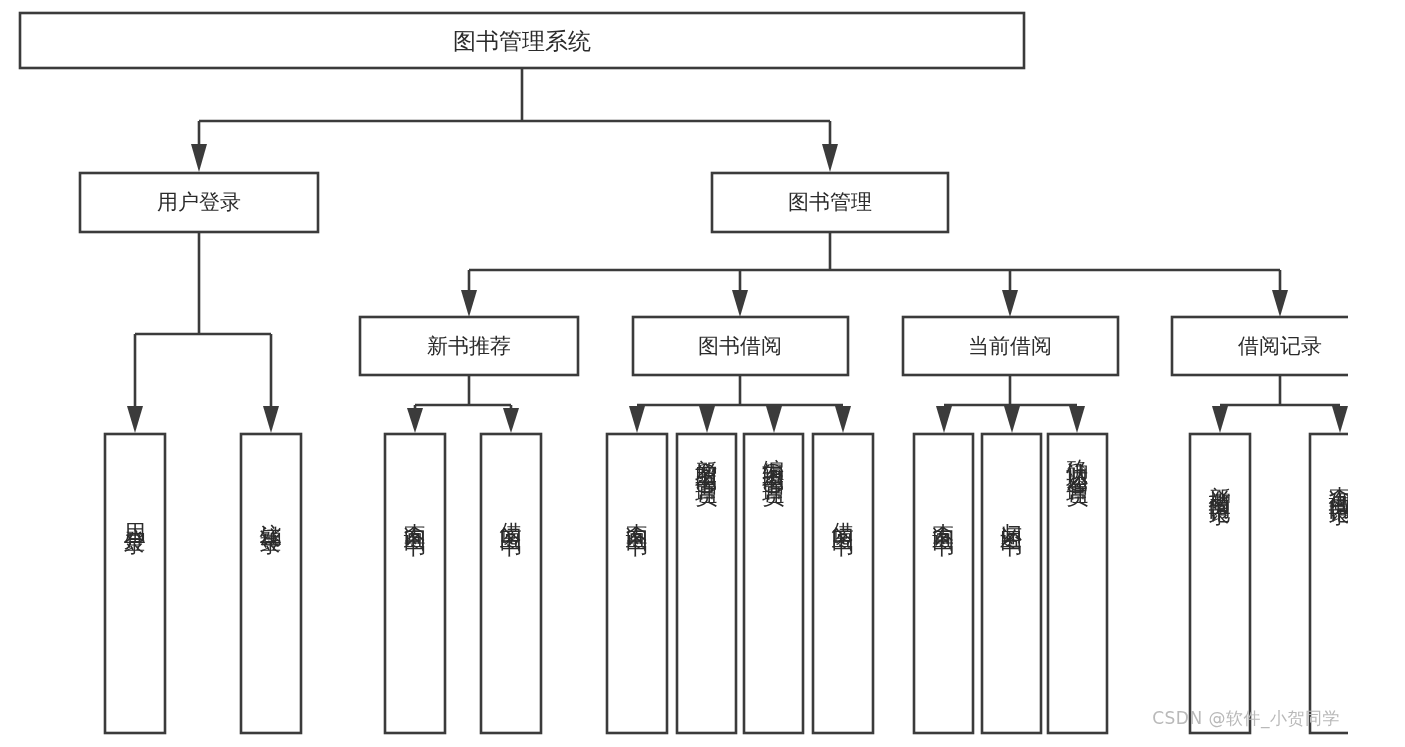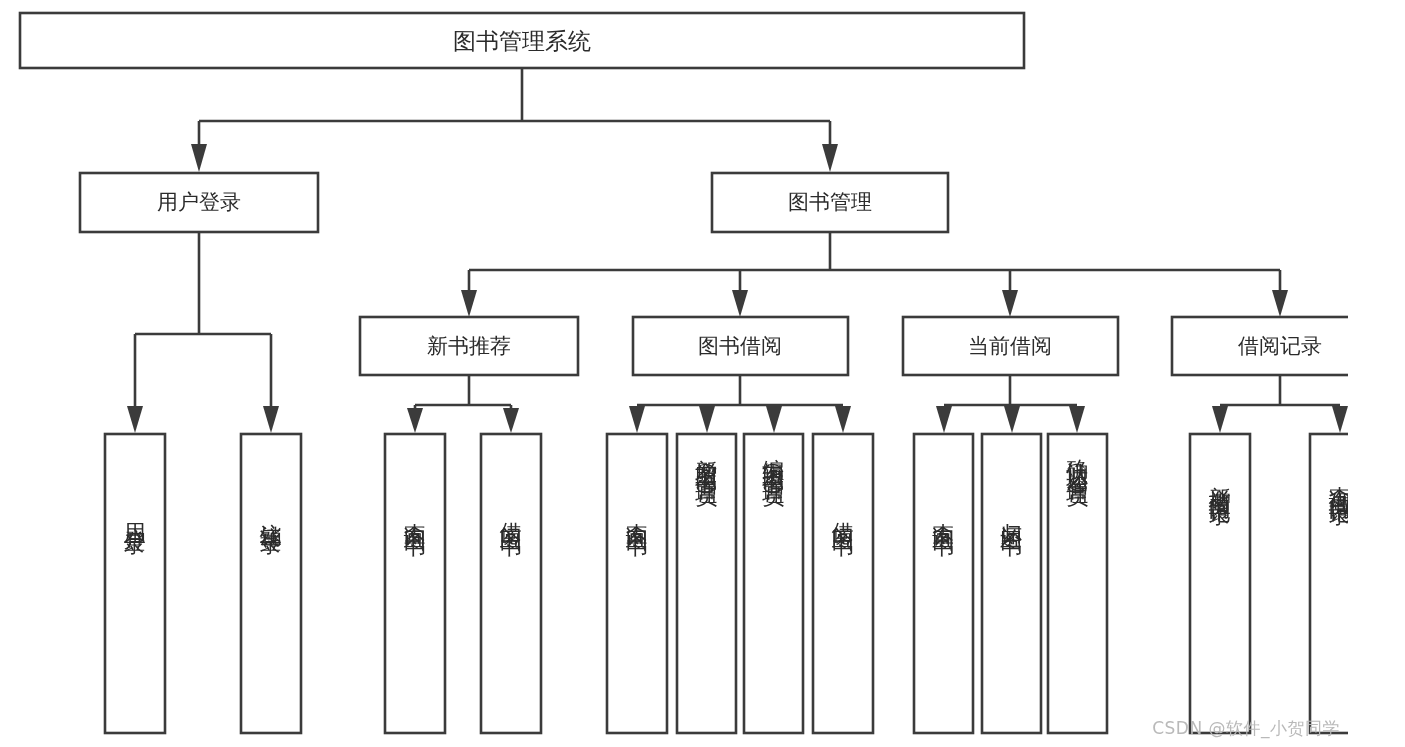--- a/index.html
+++ b/index.html
@@ -60,21 +60,21 @@
     font-family: "DejaVu Sans", "Liberation Sans", sans-serif;
     font-size: 22px;
     line-height: 1.34;
     letter-spacing: 4px;
     color: #2b2b2b;
     white-space: nowrap;
   }
   .watermark {
     position: absolute;
     right: 8px;
-    bottom: 7px;
+    bottom: 17px;
     font-family: "DejaVu Sans", "Liberation Sans", sans-serif;
     font-size: 17px;
     color: #b9b9b9;
     letter-spacing: 0.5px;
     white-space: nowrap;
   }
 </style>
 </head>
 <body>
 

